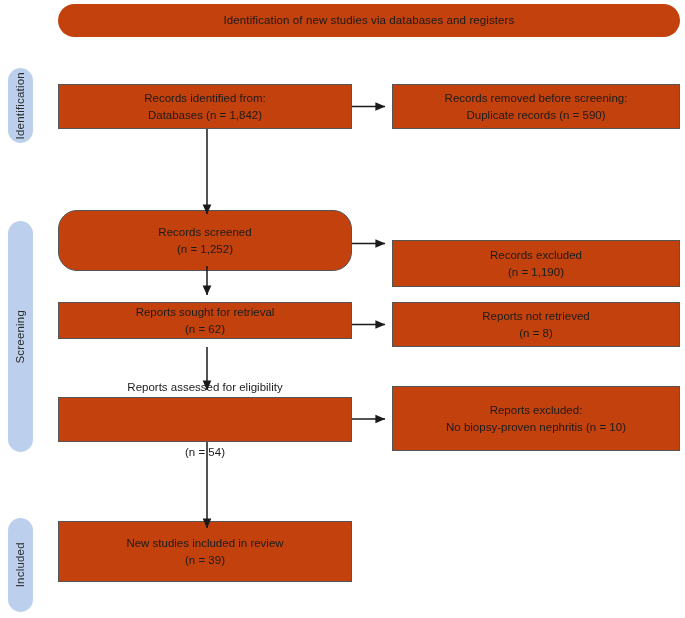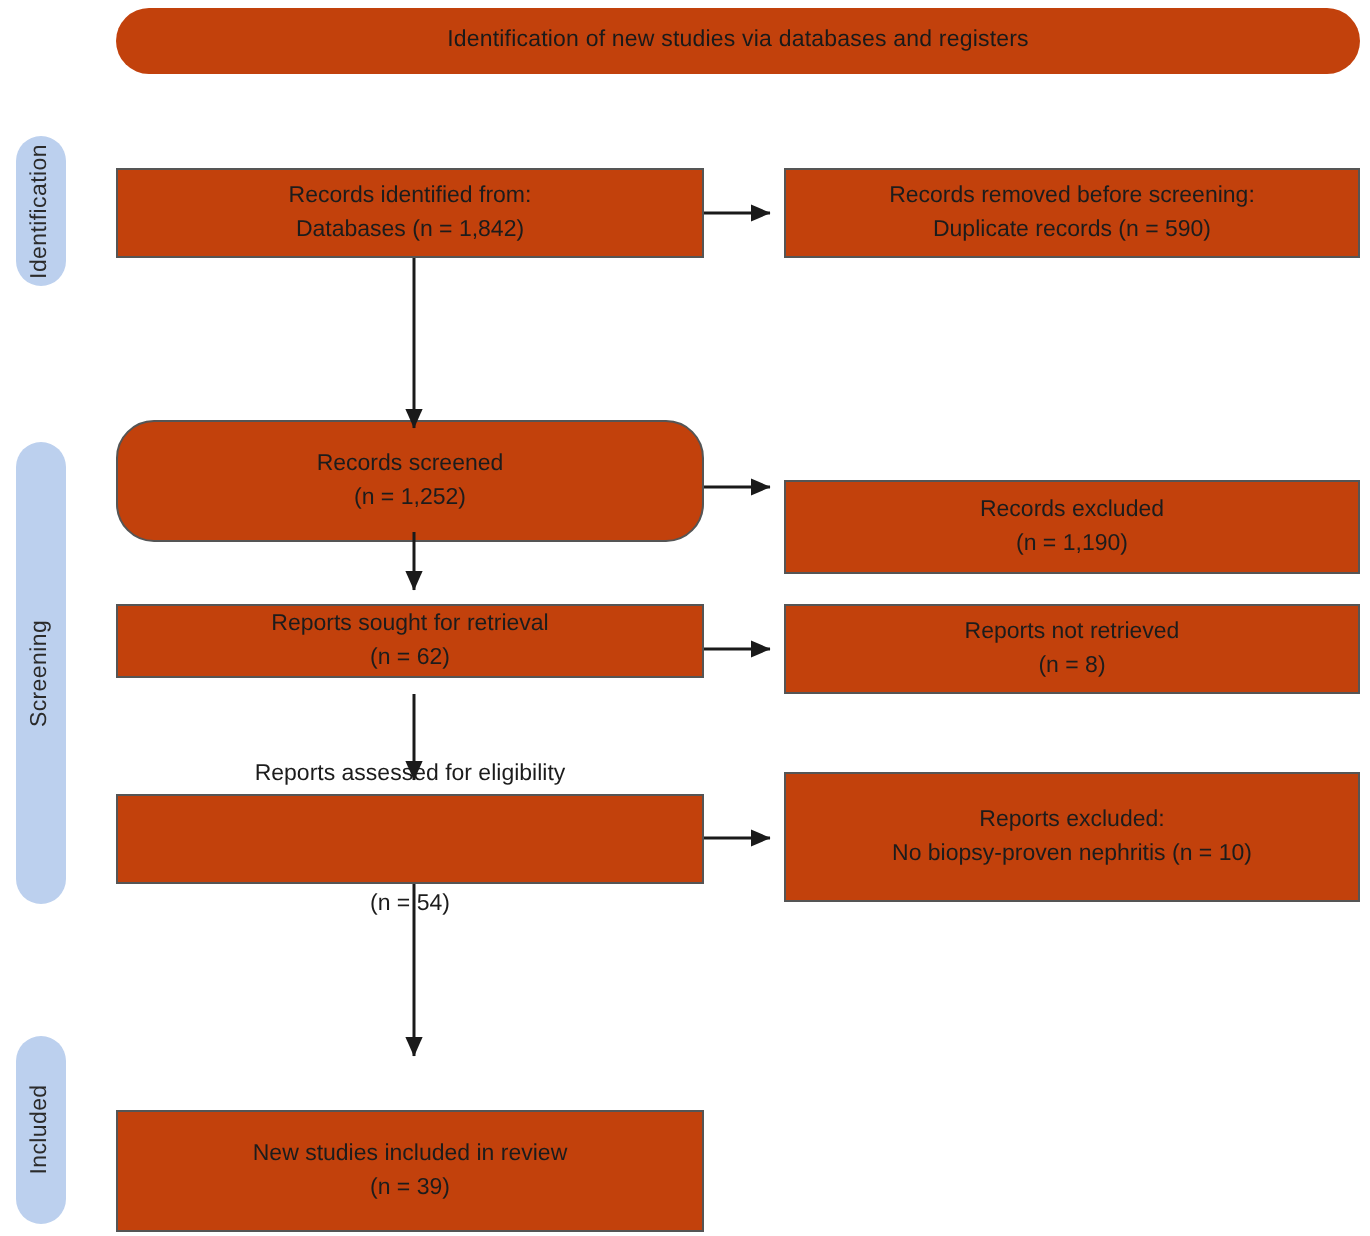--- a/index.html
+++ b/index.html
@@ -93,21 +93,21 @@
   .box-right { left: 392px; width: 288px; }
 
   .row1-left  { top: 84px;  height: 45px; }
   .row1-right { top: 84px;  height: 45px; align-items: center; }
   .row2-left  { top: 210px; height: 61px; border-radius: 19px; }
   .row2-right { top: 221px; height: 47px; margin-top: 19px; }
   .row3-left  { top: 302px; height: 37px; }
   .row3-right { top: 302px; height: 45px; }
   .row4-left  { top: 397px; height: 45px; gap: 48px; }
   .row4-right { top: 386px; height: 65px; }
-  .row5-left  { top: 555px; height: 61px; }
+  .row5-left  { top: 521px; height: 61px; }
 
   
   .connector {
     position: absolute;
     pointer-events: none;
   }
   .connector svg { display: block; overflow: visible; }
 </style>
 </head>
 <body>

